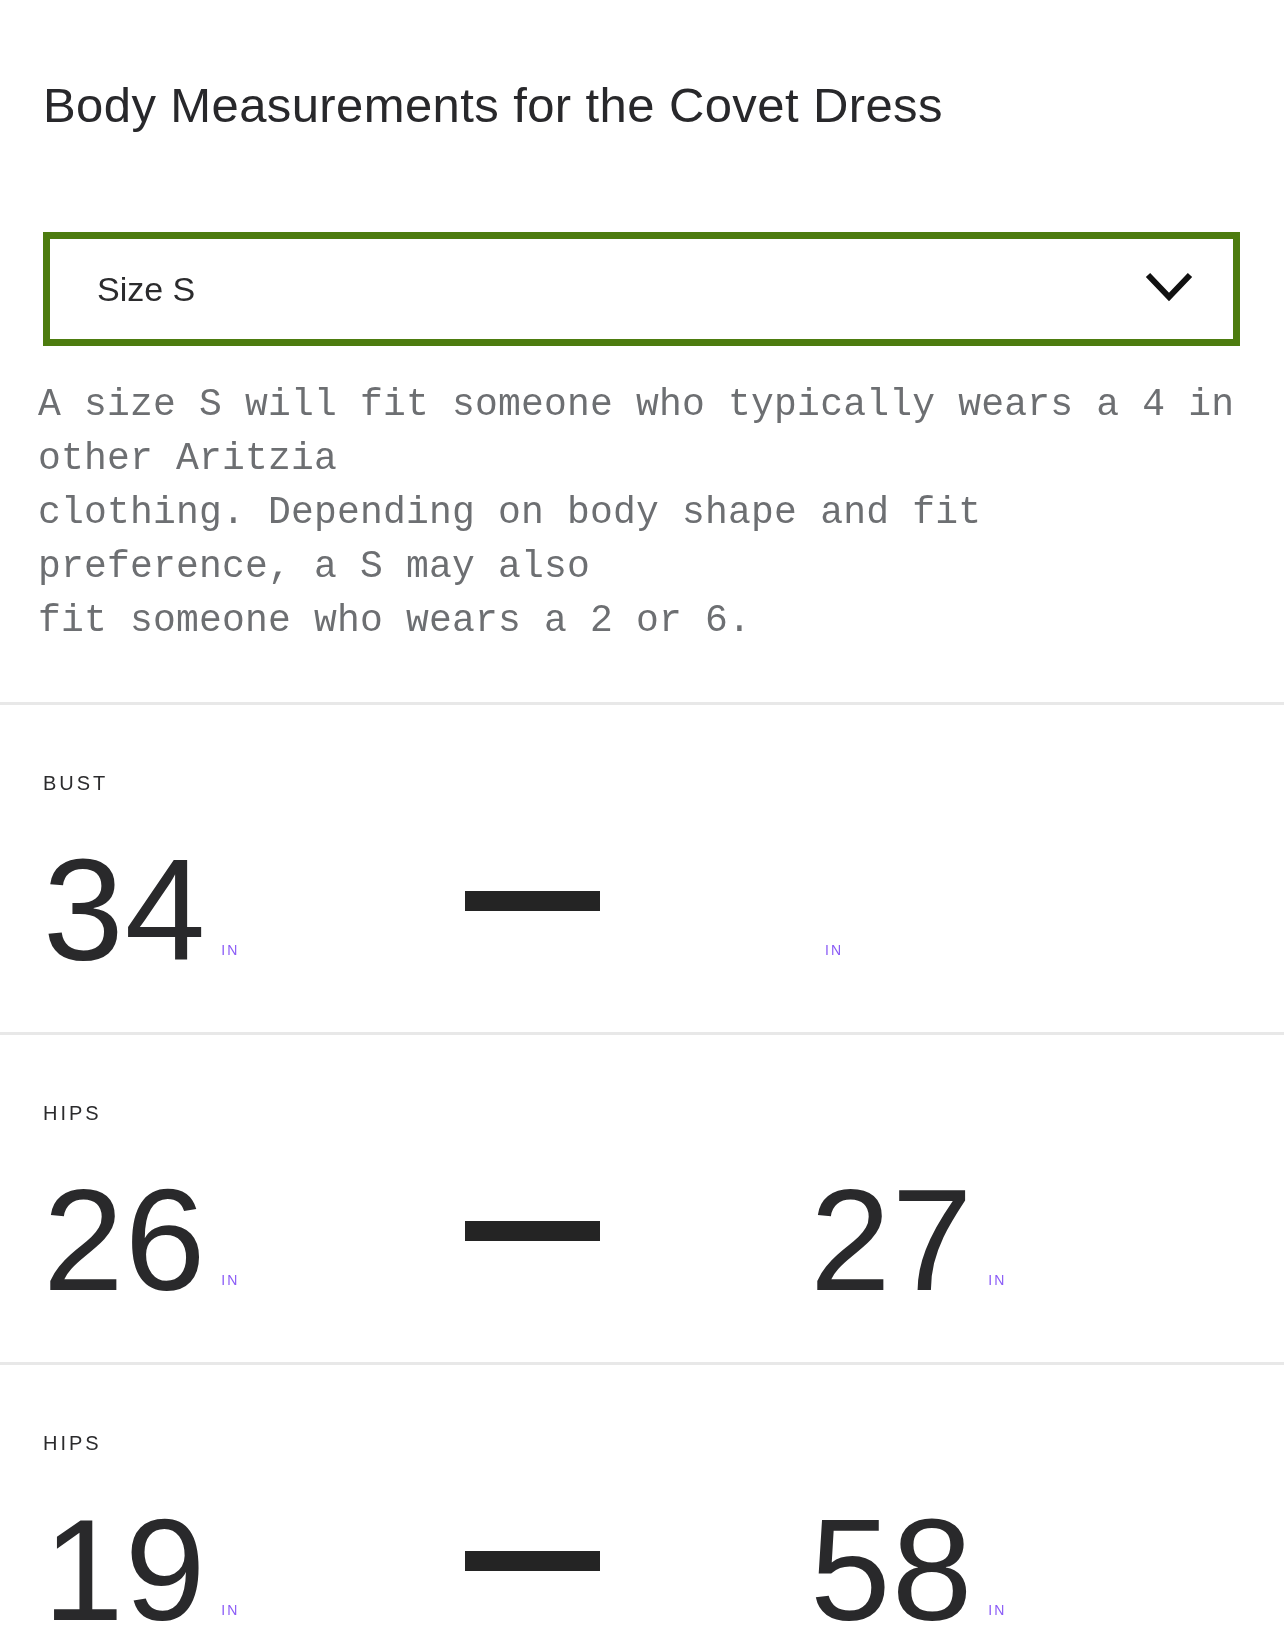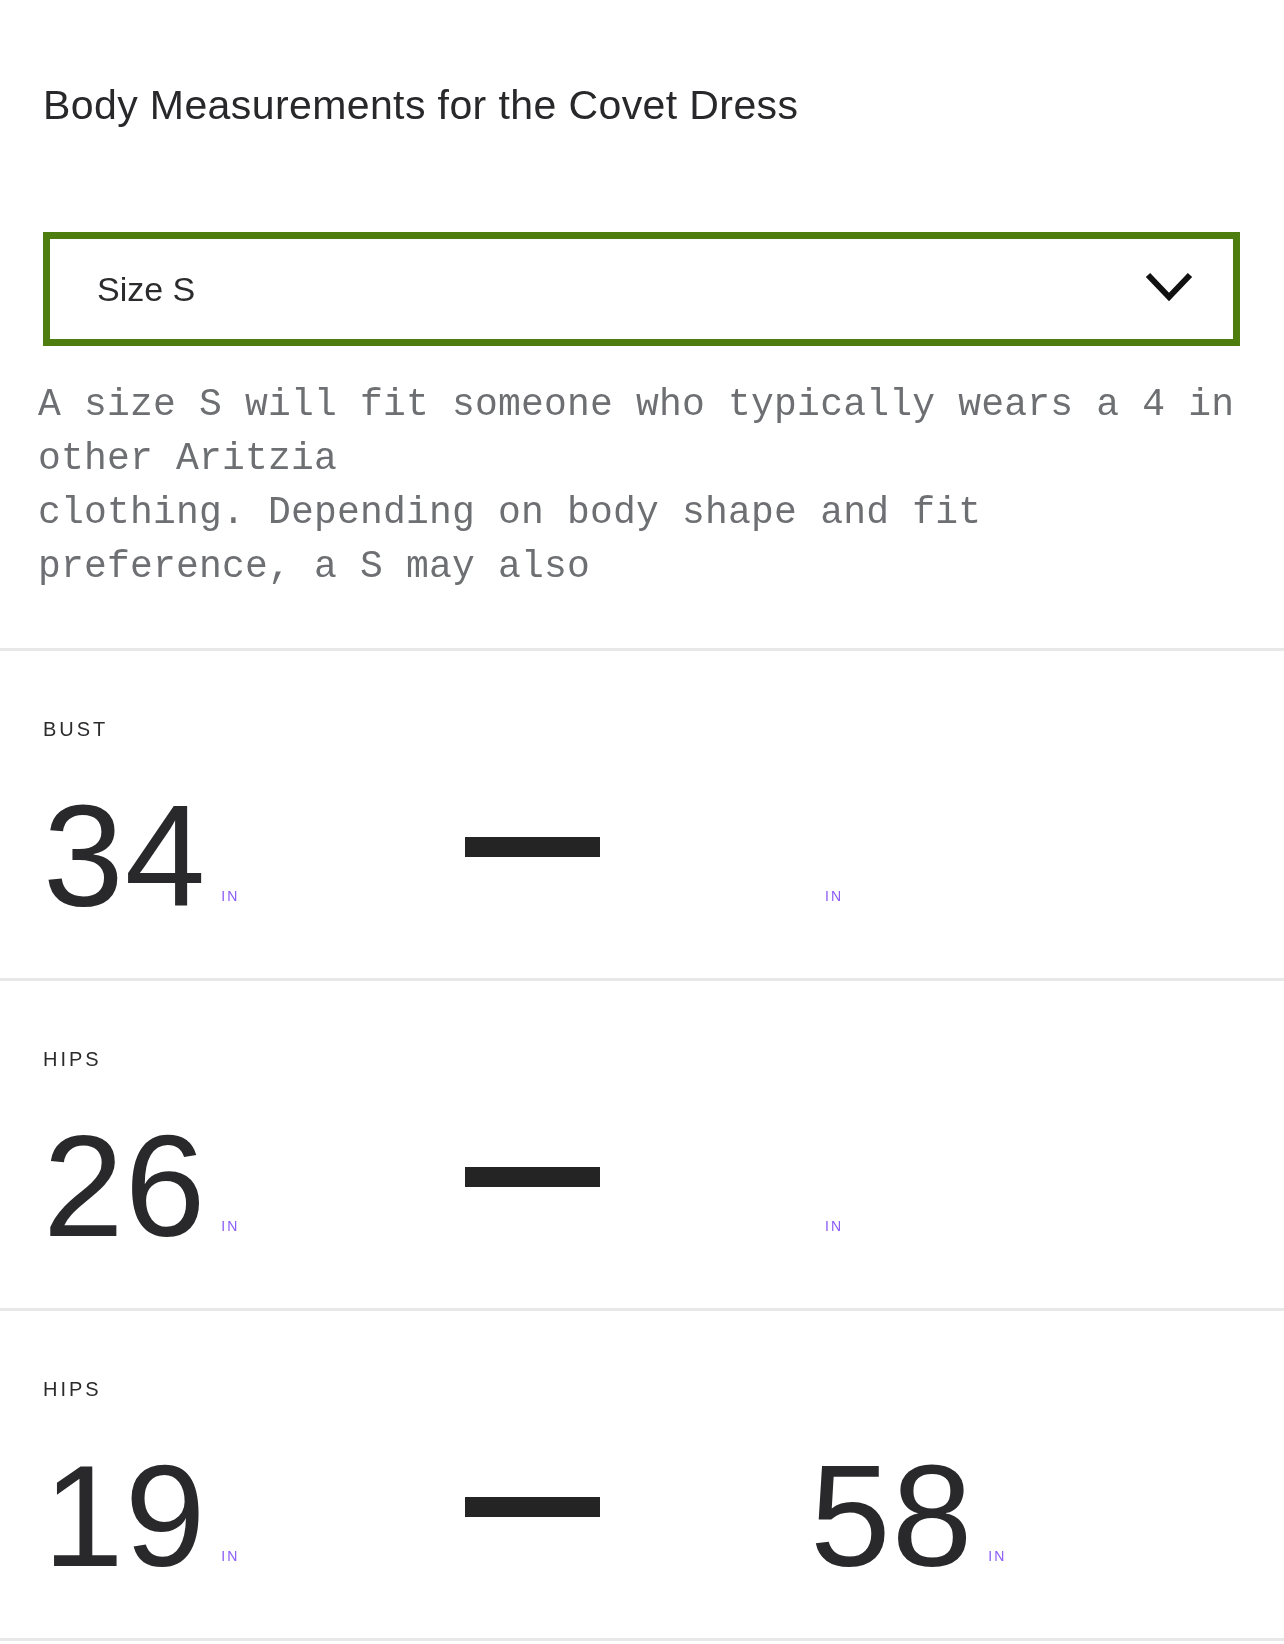--- a/index.html
+++ b/index.html
@@ -11,21 +11,21 @@
   body {
     width: 1284px;
     height: 1644px;
     overflow: hidden;
     color: #28282b;
   }
 
   
   .page-title {
     margin: 80px 43px 0 43px;
-    font-size: 41px;
+    font-size: 49px;
     line-height: 50px;
     font-weight: 500;
     letter-spacing: 0.4px;
     color: #28282b;
   }
 
   
   .size-select {
     box-sizing: border-box;
     margin: 102px 43px 0 43px;
@@ -120,20 +120,21 @@
   <span class="chev">
     <svg width="48" height="30" viewBox="0 0 48 30">
       <path d="M3 3 L24 25 L45 3" fill="none" stroke="#111111" stroke-width="6"></path>
     </svg>
   </span>
 </div>
 
 <div class="description">
   <div>A size S will fit someone who typically wears a 4 in other Aritzia</div>
   <div>clothing. Depending on body shape and fit preference, a S may also</div>
+  <div>fit someone who wears a 2 or 6.</div>
 </div>
 
 <div class="sections">
 
   <div class="divider"></div>
   <div class="section">
     <div class="section-label">BUST</div>
     <div class="m-row">
       <div class="val-left">
         <span class="num">34</span>
@@ -149,20 +150,21 @@
   <div class="divider"></div>
   <div class="section">
     <div class="section-label">HIPS</div>
     <div class="m-row">
       <div class="val-left">
         <span class="num">26</span>
         <span class="unit">IN</span>
       </div>
       <div class="range-dash"></div>
       <div class="val-right">
+        <span class="num">27</span>
         <span class="unit">IN</span>
       </div>
     </div>
   </div>
 
   <div class="divider"></div>
   <div class="section">
     <div class="section-label">HIPS</div>
     <div class="m-row">
       <div class="val-left">

